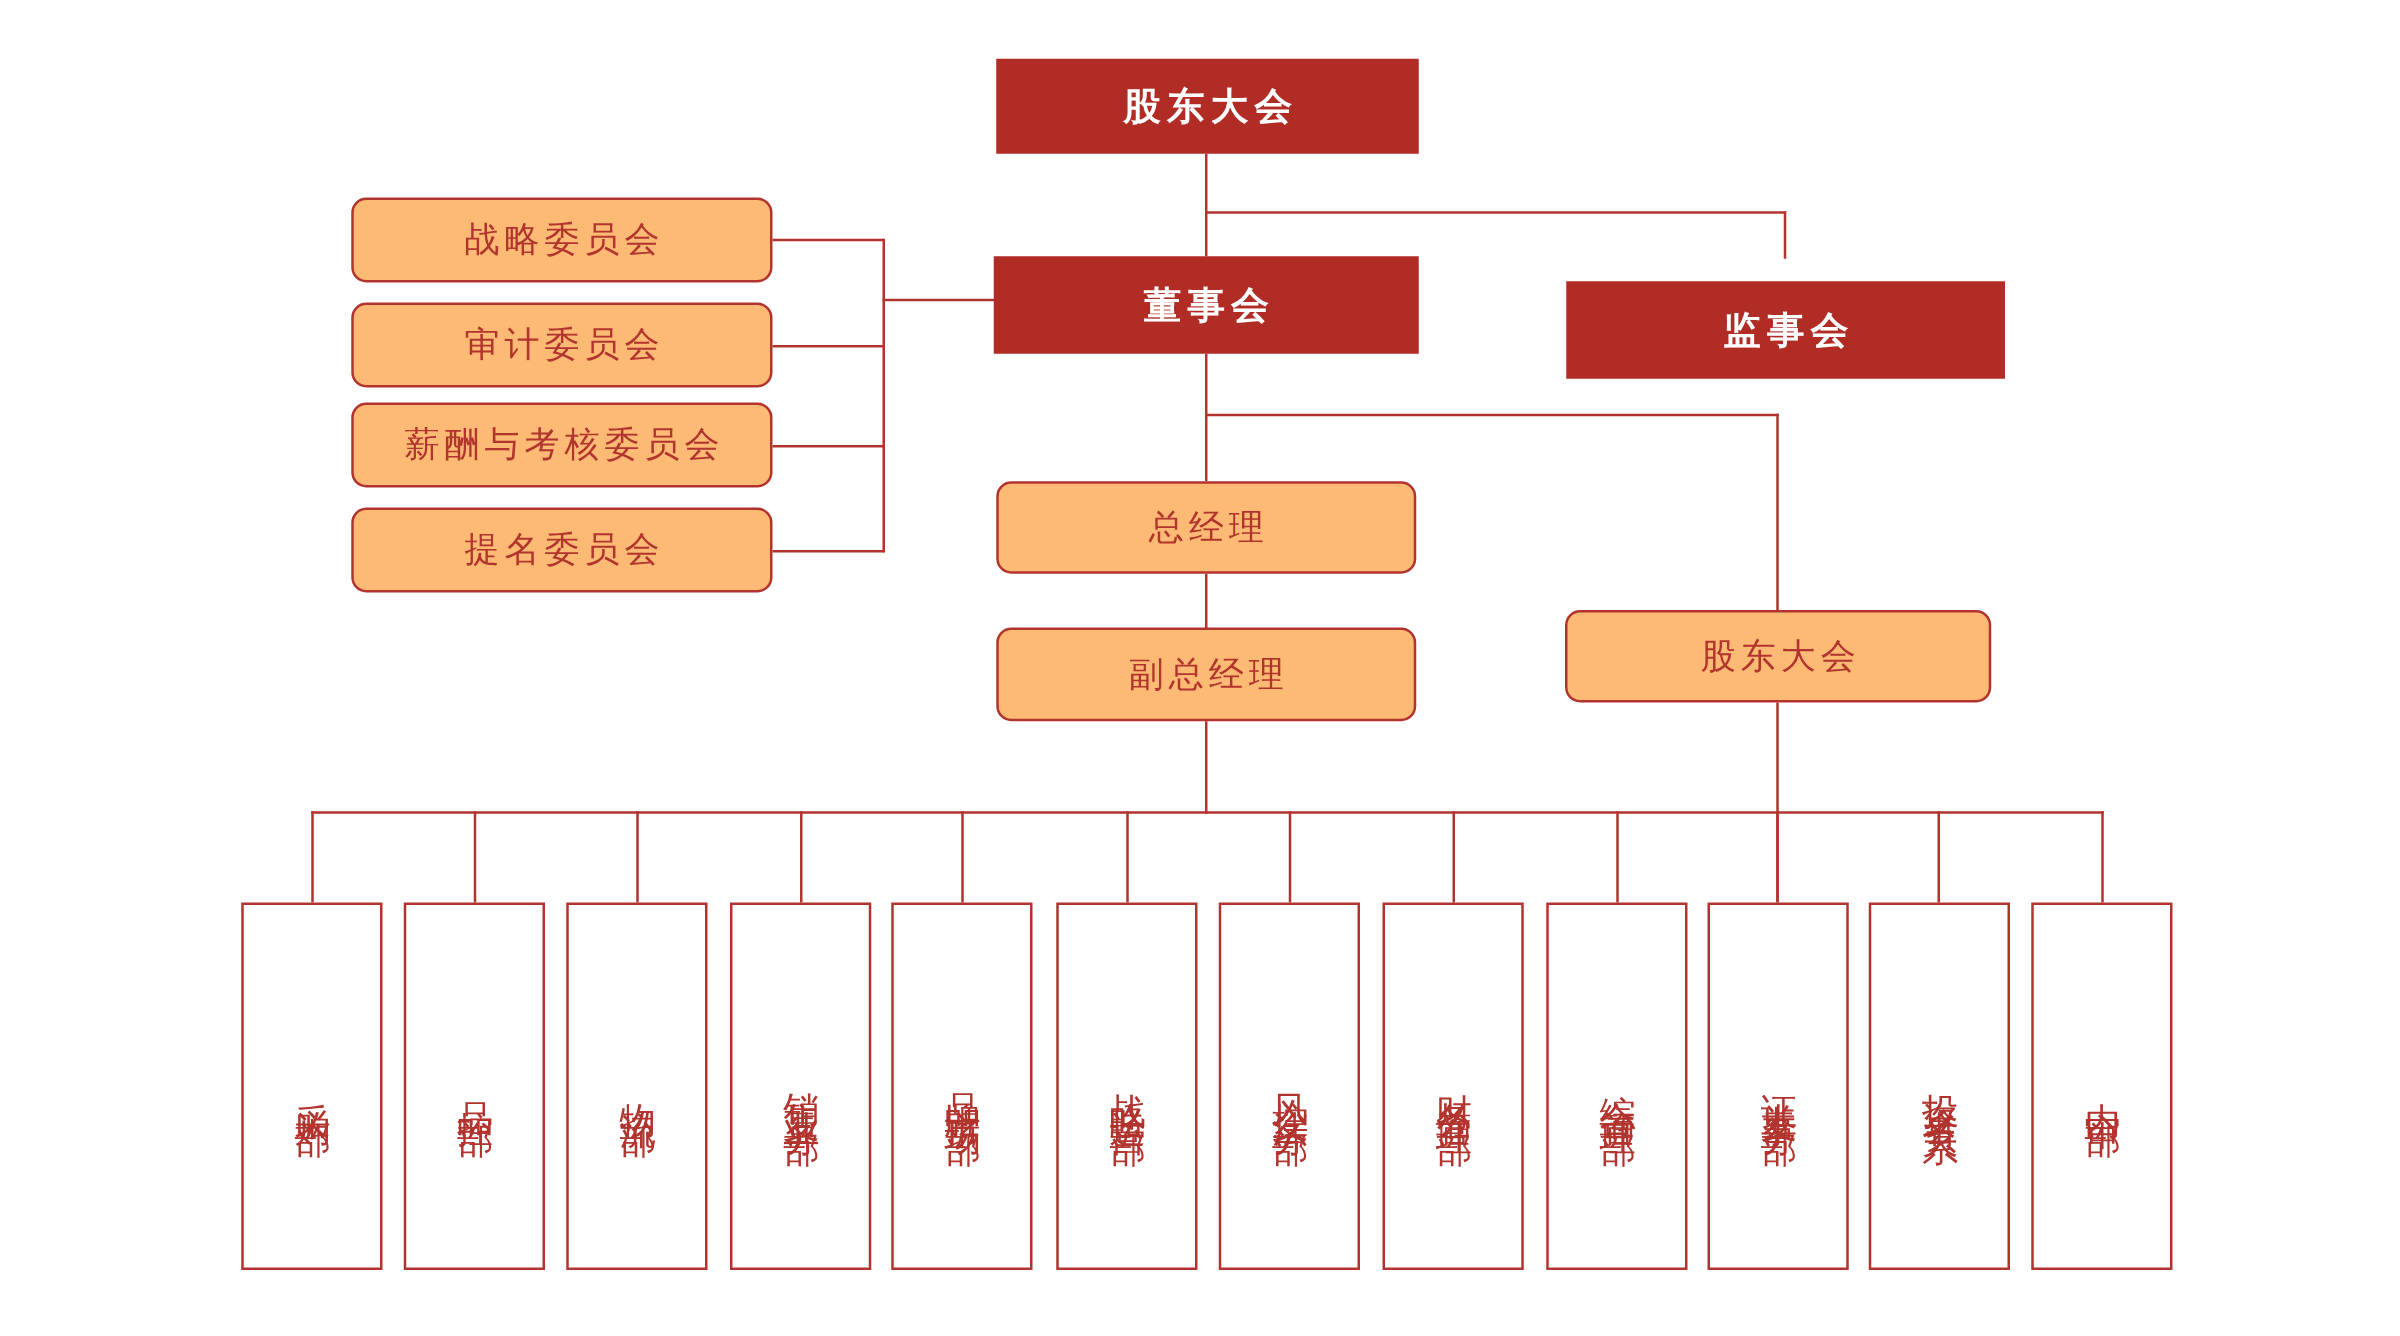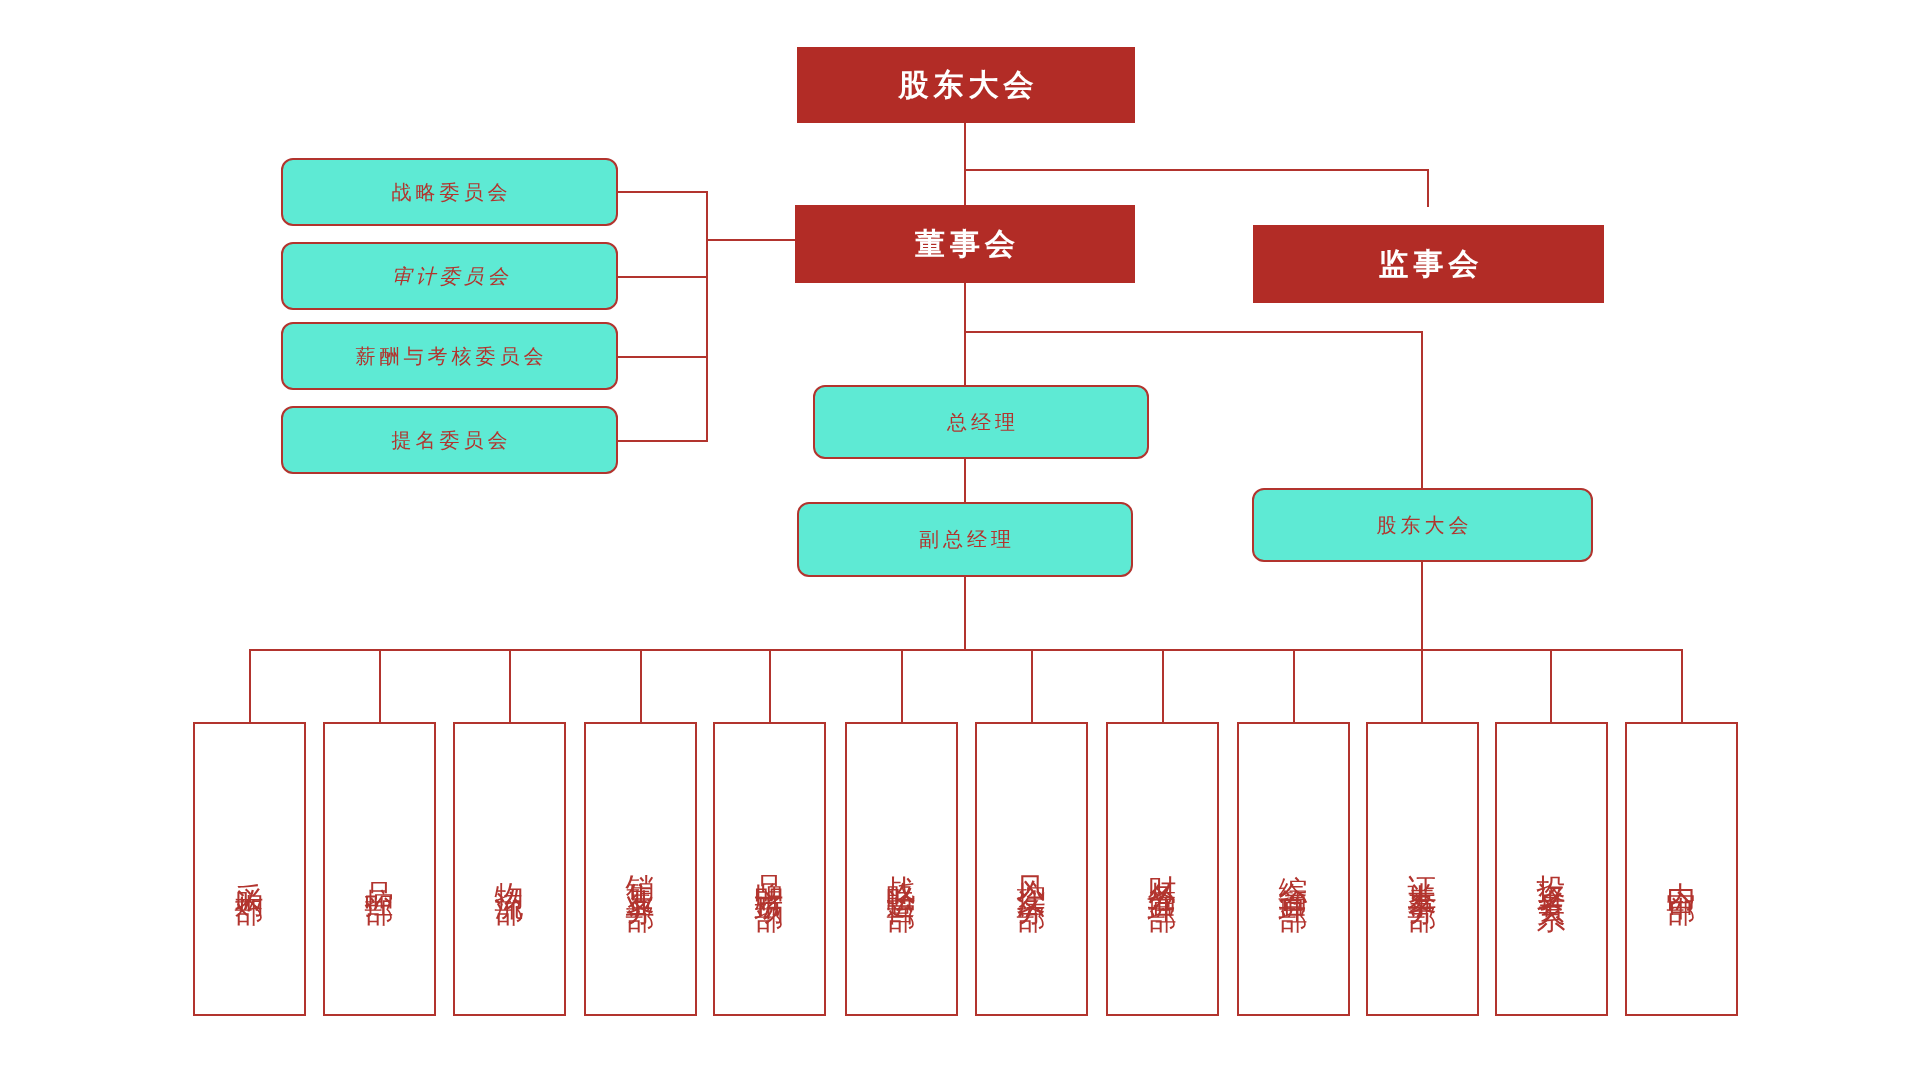--- a/index.html
+++ b/index.html
@@ -23,26 +23,26 @@
     background:var(--node-fill-red);
     color:var(--node-text-white);
     border-radius:0;
     display:flex;align-items:center;justify-content:center;
     font-size:30px;font-weight:bold;letter-spacing:5px;
     text-indent:5px;
     box-sizing:border-box;
   }
   .node-outline{
     position:absolute;
-    background:#5eead4;
+    background:#fdba74;
     border:2px solid var(--line-red);
     color:var(--node-text-red);
     border-radius:12px;
     display:flex;align-items:center;justify-content:center;
-    font-size:20px;letter-spacing:4px;
+    font-size:28px;letter-spacing:4px;
     text-indent:4px;
     box-sizing:border-box;
   }
   .node-dept{
     position:absolute;
     background:#fff;
     border:2px solid var(--line-red);
     color:var(--node-text-red);
     display:flex;align-items:center;justify-content:center;
     writing-mode:vertical-rl;
@@ -88,25 +88,25 @@
   <div class="vline" style="left:1421px;top:649px;width:2px;height:74px;"></div>
   <div class="vline" style="left:1550px;top:649px;width:2px;height:74px;"></div>
   <div class="vline" style="left:1681px;top:649px;width:2px;height:74px;"></div>
 
   <div class="node-filled" style="left:797px;top:47px;width:338px;height:76px;">股东大会</div>
 
   <div class="node-filled" style="left:795px;top:205px;width:340px;height:78px;">董事会</div>
   <div class="node-filled" style="left:1253px;top:205px;width:351px;height:78px;margin-top:20px;">监事会</div>
 
   <div class="node-outline" style="left:281px;top:158px;width:337px;height:68px;">战略委员会</div>
-  <div class="node-outline" style="left:281px;top:242px;width:337px;height:68px;font-style:italic;">审计委员会</div>
+  <div class="node-outline" style="left:281px;top:242px;width:337px;height:68px;">审计委员会</div>
   <div class="node-outline" style="left:281px;top:322px;width:337px;height:68px;">薪酬与考核委员会</div>
   <div class="node-outline" style="left:281px;top:406px;width:337px;height:68px;">提名委员会</div>
 
-  <div class="node-outline" style="left:797px;top:385px;width:336px;height:74px;margin-left:16px;">总经理</div>
+  <div class="node-outline" style="left:797px;top:385px;width:336px;height:74px;">总经理</div>
   <div class="node-outline" style="left:797px;top:502px;width:336px;height:75px;">副总经理</div>
   <div class="node-outline" style="left:1252px;top:488px;width:341px;height:74px;">股东大会</div>
 
   <div class="node-dept" style="left:193px;">采购部</div>
   <div class="node-dept" style="left:323px;">品控部</div>
   <div class="node-dept" style="left:453px;">物流部</div>
   <div class="node-dept" style="left:584px;">销售业务部</div>
   <div class="node-dept" style="left:713px;">品牌市场部</div>
   <div class="node-dept" style="left:845px;">战略运营部</div>
   <div class="node-dept" style="left:975px;">风控法务部</div>

